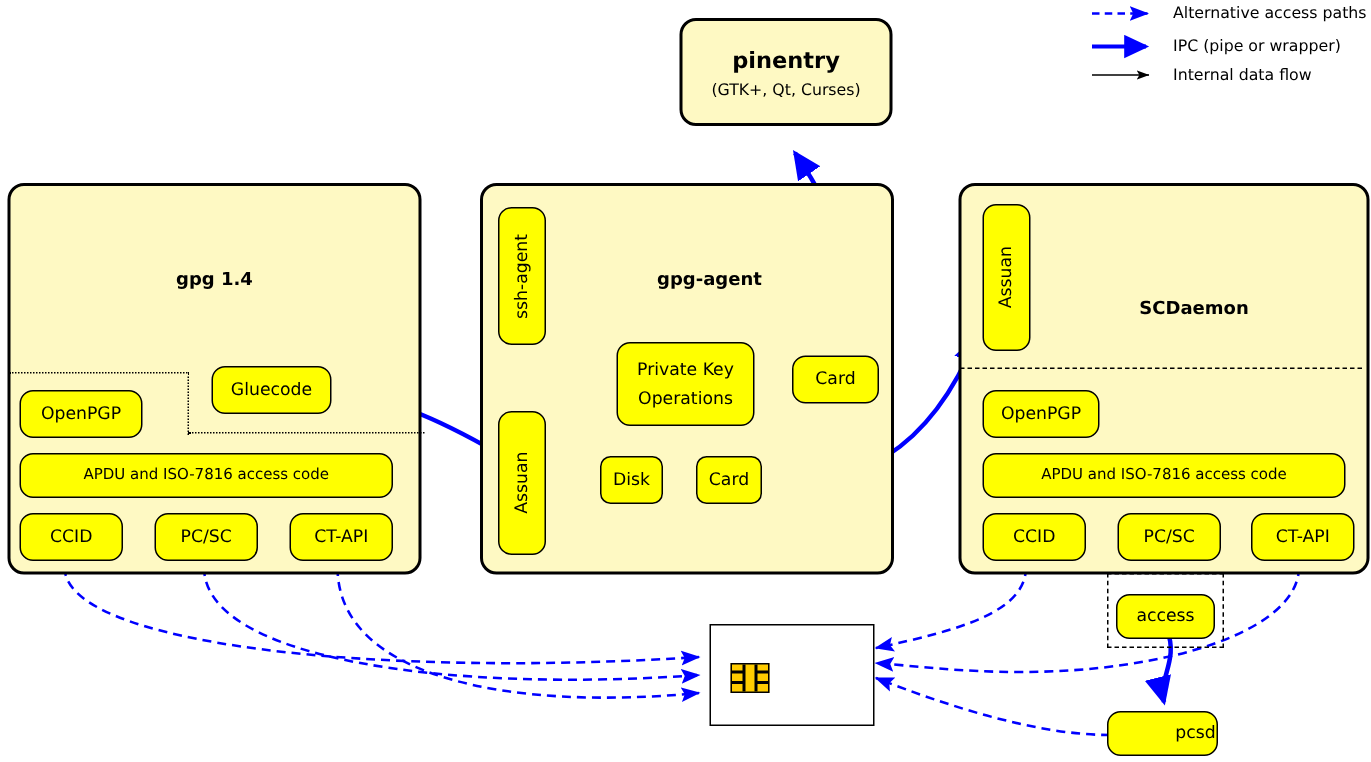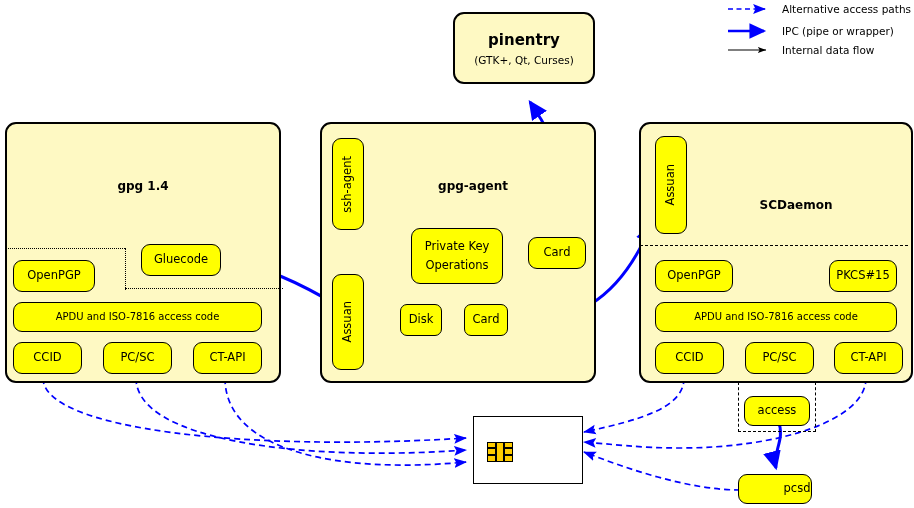--- a/index.html
+++ b/index.html
@@ -153,21 +153,20 @@
 
     <div class="big-title" style="top:55px;left:40px;width:230px;margin-top:19px;">SCDaemon</div>
 
     <div class="node rnd lbl" style="left:14px;top:12px;width:32px;height:98px;">
       <span class="vert">Assuan</span>
     </div>
 
     <div style="position:absolute;left:-1px;top:121px;width:268px;height:2px;border-top:1.7px dashed #000;"></div>
 
     <div class="node rnd lbl" style="left:14px;top:136px;width:78px;height:32px;">OpenPGP</div>
-    <div class="node rnd lbl" style="left:188px;top:136px;width:68px;height:32px;">PKCS#15</div>
 
     <div class="node rnd lbl-s" style="left:14px;top:178px;width:242px;height:30px;">APDU and ISO-7816 access code</div>
 
     <div class="node rnd lbl" style="left:14px;top:218px;width:69px;height:32px;">CCID</div>
     <div class="node rnd lbl" style="left:104px;top:218px;width:69px;height:32px;">PC/SC</div>
     <div class="node rnd lbl" style="left:193px;top:218px;width:69px;height:32px;">CT-API</div>
   </div>
 
   <div class="dash-group" style="left:738px;top:382px;width:78px;height:50px;"></div>
   <div class="node rnd lbl" style="left:744px;top:396px;width:66px;height:30px;">access</div>

